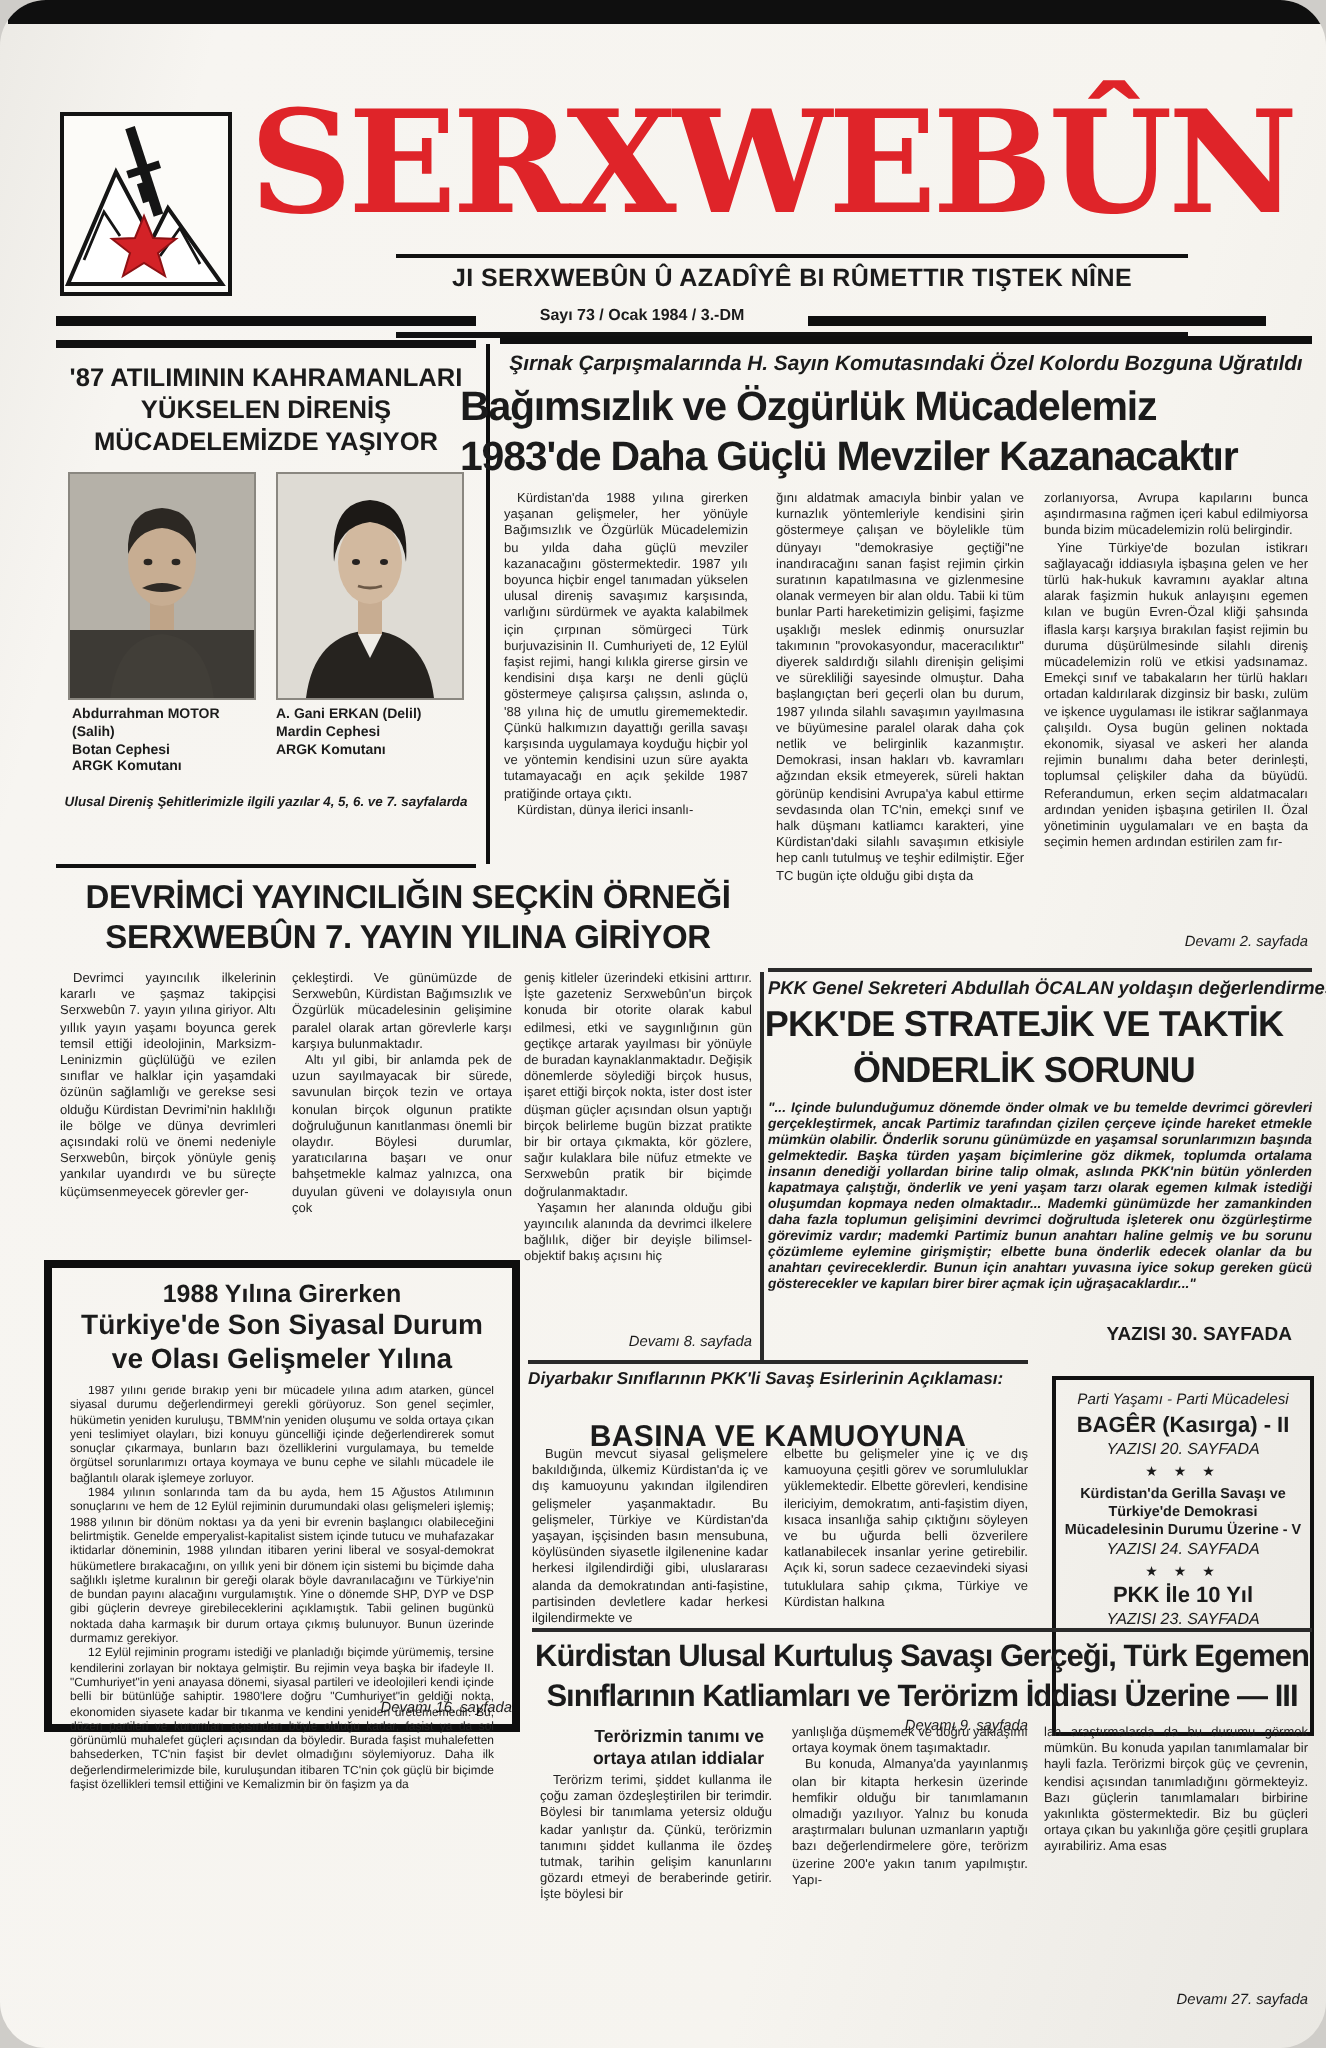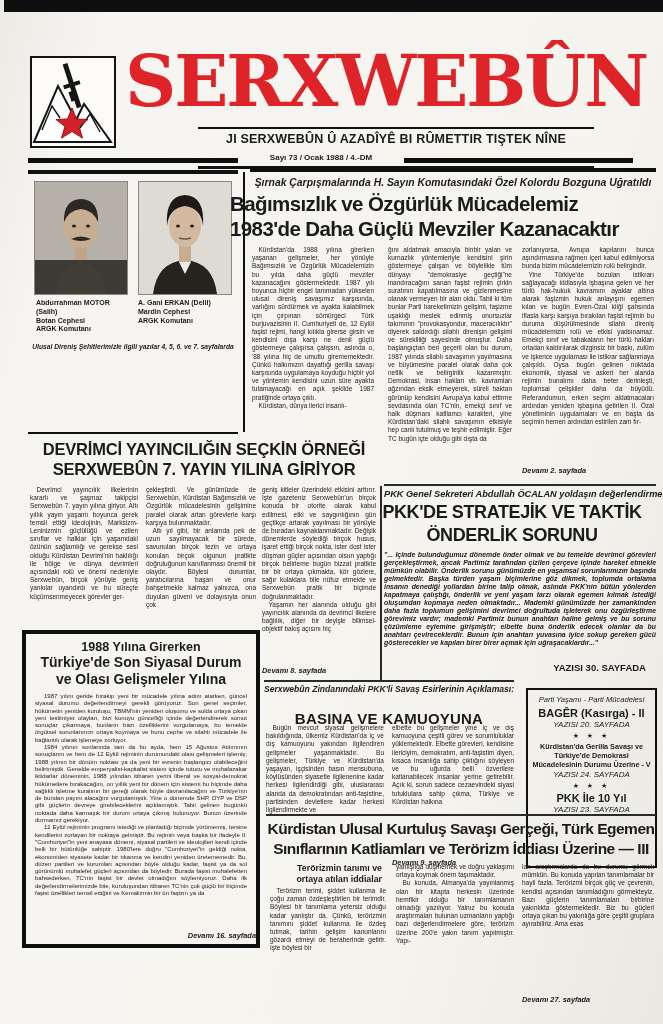--- a/index.html
+++ b/index.html
@@ -1,22 +1,22 @@
 <!DOCTYPE html>
 <html><head>
 <meta charset="utf-8">
 <style>
   html,body{margin:0;padding:0;background:#cfcdc9;}
   .page{position:relative;width:663px;height:1024px;margin:0 auto;overflow:hidden;
         background:linear-gradient(105deg,#eceae5,#f7f5f1 12%,#f6f4ef 68%,#eae8e3);
-        font-family:"Liberation Sans",sans-serif;color:#1b1b1b;}
+        font-family:"Liberation Sans",sans-serif;color:#1b1b1b;border-radius:23px;}
   .abs{position:absolute;}
   .bar{background:#0f0f0f;}
   .bodytext{font-size:6.5px;line-height:8.2px;text-align:justify;white-space:pre-line;overflow:hidden;color:#222;}
-  .more{font-style:italic;font-weight:bold;font-size:7.4px;}
+  .more{font-style:italic;font-weight:normal;font-size:7.4px;text-align:right;}
   
   .top-bar{left:4px;top:0;width:659px;height:12px;}
   .logo-box{left:30px;top:56px;width:86px;height:92px;border:2.5px solid #131313;background:#fcfbf8;box-sizing:border-box;}
   .masthead-title{left:116px;top:42px;width:540px;font-family:"DejaVu Serif",serif;font-weight:bold;
                   font-size:71px;letter-spacing:-2px;color:#df2429;text-align:center;line-height:78px;}
   .motto{left:198px;top:127px;width:396px;border-top:2px solid #111;border-bottom:3.5px solid #111;
          padding:3px 0 20px;font-weight:bold;font-size:12.5px;letter-spacing:.2px;text-align:center;}
   .issue-bar-l{left:28px;top:158px;width:210px;height:5px;}
   .issue-bar-r{left:404px;top:158px;width:229px;height:5px;}
   .issue-text{left:238px;top:153px;width:166px;font-size:8px;font-weight:bold;text-align:center;}
@@ -41,21 +41,21 @@
   .lead-more{left:522px;top:466px;width:132px;}
   
   .serx-headline{left:28px;top:440px;width:352px;font-weight:bold;font-size:16.5px;line-height:19.5px;
                  letter-spacing:-.2px;text-align:center;}
   .serx-c1{left:30px;top:486px;width:108px;height:140px;}
   .serx-c2{left:146px;top:486px;width:110px;height:140px;}
   .serx-c3{left:262px;top:486px;width:114px;height:180px;}
   .serx-more{left:262px;top:666px;width:114px;}
   .vline-ocalan{left:380px;top:486px;width:1.5px;height:194px;background:#2a2a2a;}
   
-  .box1988{left:22px;top:630px;width:238px;height:318px;border:4px solid #0e0e0e;box-sizing:border-box;padding:6px 9px 4px;}
+  .box1988{left:22px;top:630px;width:238px;height:236px;border:4px solid #0e0e0e;box-sizing:border-box;padding:6px 9px 4px;}
   .box-title1{font-weight:bold;font-size:12.5px;text-align:center;}
   .box-title2{font-weight:bold;font-size:14px;line-height:17px;text-align:center;white-space:nowrap;}
   .box-body{margin-top:5px;height:232px;font-size:6px;line-height:7.3px;text-align:justify;overflow:hidden;color:#222;}
   .box-body p{margin:0;text-indent:9px;}
   .box-more{position:absolute;right:0;bottom:4px;}
   
   .ocalan-rule{left:384px;top:484px;width:272px;height:1.5px;background:#2a2a2a;}
   .ocalan-kicker{left:384px;top:489px;width:272px;font-weight:bold;font-style:italic;font-size:9.2px;
                  white-space:nowrap;text-align:center;}
   .ocalan-headline{left:376px;top:501px;width:272px;font-weight:bold;font-size:18px;line-height:22.5px;
@@ -105,24 +105,25 @@
         <rect x="41" y="4" width="5" height="46" fill="#151515"></rect>
         <rect x="35" y="24" width="17" height="4" fill="#151515"></rect>
         <rect x="38" y="32" width="7" height="10" fill="#151515"></rect>
       </g>
       <polygon points="40,50 44.5,61 56,61.5 47,68.5 50.5,80 40,73.5 29.5,80 33,68.5 24,61.5 35.5,61" fill="#d32227" stroke="#8e1114" stroke-width="1"></polygon>
     </svg>
   </div>
   <div class="abs masthead-title">SERXWEBÛN</div>
   <div class="abs motto">JI SERXWEBÛN Û AZADÎYÊ BI RÛMETTIR TIŞTEK NÎNE</div>
   <div class="abs bar issue-bar-l"></div>
-  <div class="abs issue-text">Sayı 73 / Ocak 1988 / 4.-DM</div>
+  <div class="abs issue-text">Sayı 73 / Ocak 1984 / 3.-DM</div>
   <div class="abs bar issue-bar-r"></div>
 
   <div class="abs martyrs">
+    <div class="martyrs-headline">'87 ATILIMININ KAHRAMANLARI YÜKSELEN DİRENİŞ MÜCADELEMİZDE YAŞIYOR</div>
     <div class="photos-row">
       <div class="photo">
         <svg width="92" height="112" viewBox="0 0 92 112">
           <rect width="92" height="112" fill="#b5b1a8"></rect>
           <rect x="0" y="78" width="92" height="34" fill="#3d3a35"></rect>
           <path d="M20,112 Q24,82 46,80 Q68,82 72,112 Z" fill="#413e38"></path>
           <rect x="40" y="60" width="12" height="18" fill="#bfa488"></rect>
           <ellipse cx="46" cy="44" rx="17" ry="22" fill="#c7ad92"></ellipse>
           <path d="M29,40 Q28,18 46,17 Q64,18 63,40 Q58,28 46,27 Q34,28 29,40 Z" fill="#2c2823"></path>
           <ellipse cx="39" cy="44" rx="2.2" ry="1.6" fill="#2a2622"></ellipse>
@@ -200,21 +201,21 @@
   <div class="abs ocalan-rule"></div>
   <div class="abs ocalan-kicker">PKK Genel Sekreteri Abdullah ÖCALAN yoldaşın değerlendirmesi:</div>
   <div class="abs ocalan-headline">
     <div>PKK'DE STRATEJİK VE TAKTİK</div>
     <div>ÖNDERLİK SORUNU</div>
   </div>
   <div class="abs ocalan-quote">"... İçinde bulunduğumuz dönemde önder olmak ve bu temelde devrimci görevleri gerçekleştirmek, ancak Partimiz tarafından çizilen çerçeve içinde hareket etmekle mümkün olabilir. Önderlik sorunu günümüzde en yaşamsal sorunlarımızın başında gelmektedir. Başka türden yaşam biçimlerine göz dikmek, toplumda ortalama insanın denediği yollardan birine talip olmak, aslında PKK'nin bütün yönlerden kapatmaya çalıştığı, önderlik ve yeni yaşam tarzı olarak egemen kılmak istediği oluşumdan kopmaya neden olmaktadır... Mademki günümüzde her zamankinden daha fazla toplumun gelişimini devrimci doğrultuda işleterek onu özgürleştirme görevimiz vardır; mademki Partimiz bunun anahtarı haline gelmiş ve bu sorunu çözümleme eylemine girişmiştir; elbette buna önderlik edecek olanlar da bu anahtarı çevireceklerdir. Bunun için anahtarı yuvasına iyice sokup gereken gücü gösterecekler ve kapıları birer birer açmak için uğraşacaklardır..."</div>
   <div class="abs ocalan-ref">YAZISI 30. SAYFADA</div>
 
   <div class="abs basina-rule"></div>
-  <div class="abs basina-kicker">Serxwebûn Zindanındaki PKK'li Savaş Esirlerinin Açıklaması:</div>
+  <div class="abs basina-kicker">Diyarbakır Sınıflarının PKK'li Savaş Esirlerinin Açıklaması:</div>
   <div class="abs basina-headline">BASINA VE KAMUOYUNA</div>
   <div class="abs bodytext basina-c1">  Bugün mevcut siyasal gelişmelere bakıldığında, ülkemiz Kürdistan'da iç ve dış kamuoyunu yakından ilgilendiren gelişmeler yaşanmaktadır. Bu gelişmeler, Türkiye ve Kürdistan'da yaşayan, işçisinden basın mensubuna, köylüsünden siyasetle ilgilenenine kadar herkesi ilgilendirdiği gibi, uluslararası alanda da demokratından anti-faşistine, partisinden devletlere kadar herkesi ilgilendirmekte ve</div>
   <div class="abs bodytext basina-c2">elbette bu gelişmeler yine iç ve dış kamuoyuna çeşitli görev ve sorumluluklar yüklemektedir. Elbette görevleri, kendisine ilericiyim, demokratım, anti-faşistim diyen, kısaca insanlığa sahip çıktığını söyleyen ve bu uğurda belli özverilere katlanabilecek insanlar yerine getirebilir. Açık ki, sorun sadece cezaevindeki siyasi tutuklulara sahip çıkma, Türkiye ve Kürdistan halkına</div>
   <div class="abs more basina-more">Devamı 9. sayfada</div>
 
   <div class="abs sidebar-box">
     <div class="sb-label">Parti Yaşamı - Parti Mücadelesi</div>
     <div class="sb-t1">BAGÊR (Kasırga) - II</div>
     <div class="sb-ref">YAZISI 20. SAYFADA</div>
     <div class="sb-stars">★ ★ ★</div>

